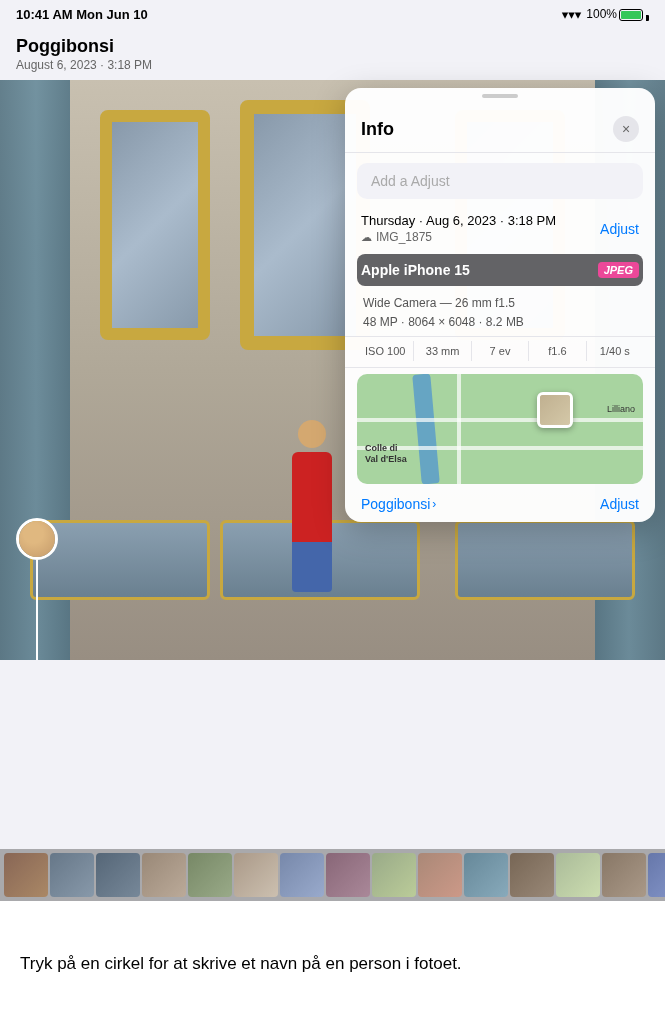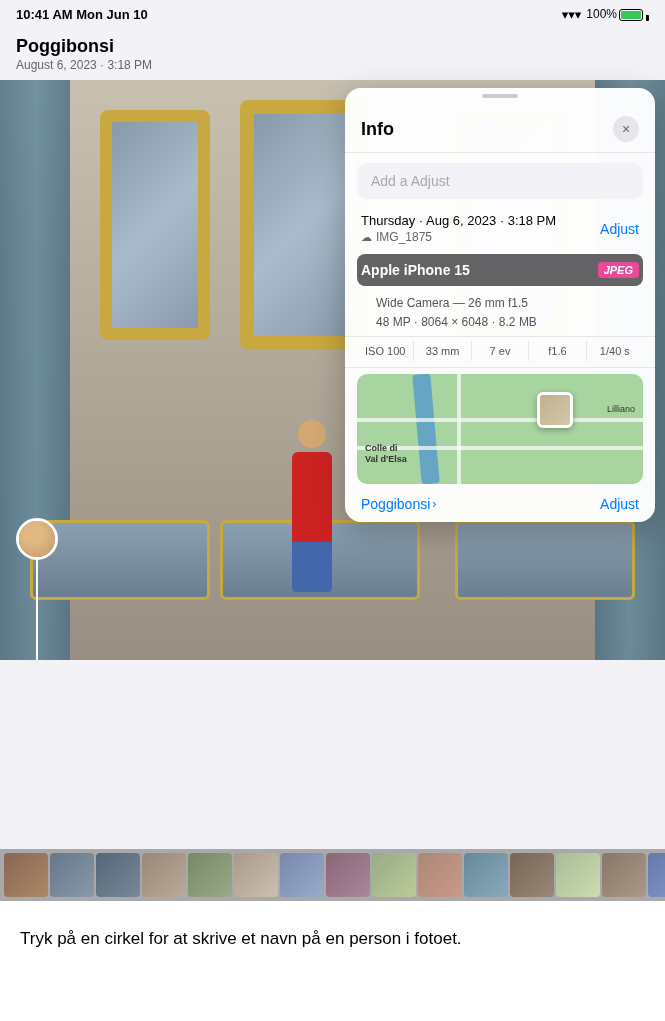--- a/index.html
+++ b/index.html
@@ -308,21 +308,21 @@
       background: #ec4899;
       color: #fff;
       font-size: 11px;
       font-weight: 700;
       padding: 2px 6px;
       border-radius: 4px;
       font-style: italic;
     }
 
     .camera-specs {
-      padding: 4px 31px;
+      padding: 4px 18px;
       font-size: 12px;
       color: #555;
       line-height: 1.6;
     }
 
     .exif-row {
       display: flex;
       padding: 4px 12px 6px;
       gap: 0;
       border-top: 1px solid #e5e5ea;
@@ -514,21 +514,21 @@
     }
 
     
     .bottom-caption {
       position: absolute;
       bottom: 0;
       left: 0; right: 0;
       height: 110px;
       background: #fff;
       display: flex;
-      align-items: flex-start;
+      align-items: center;
       padding: 16px 20px 20px;
     }
     .bottom-caption-text {
       font-size: 17px;
       color: #000;
       line-height: 1.4;
     }
 
     
     .app-wrapper {

